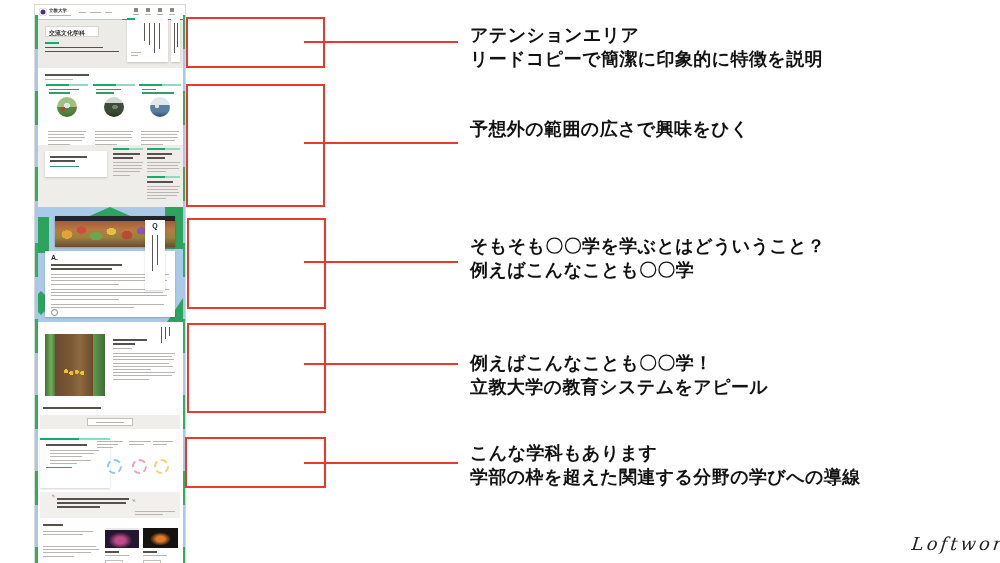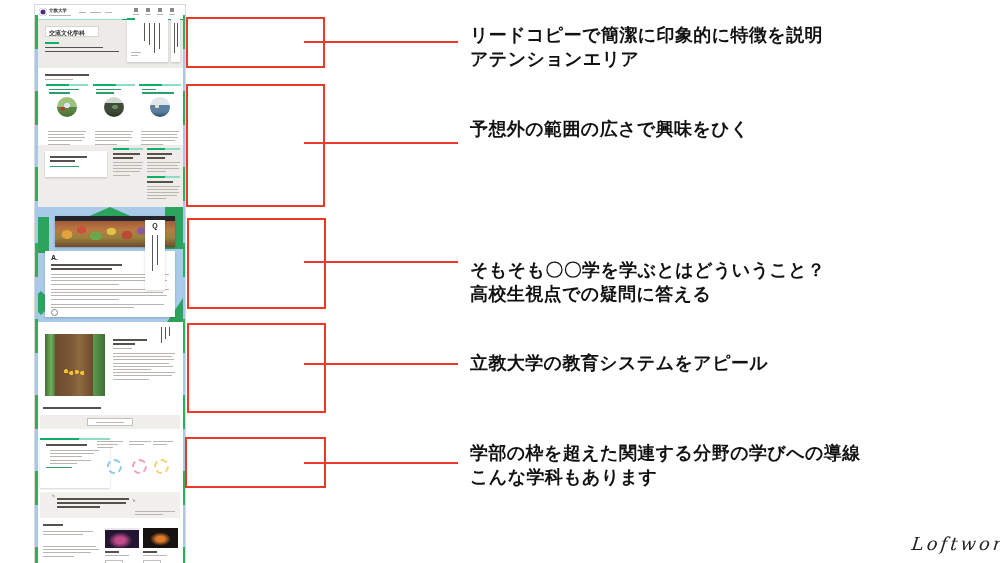--- a/index.html
+++ b/index.html
@@ -390,32 +390,33 @@
   <div class="rbox" style="left:187px;top:323px;width:139px;height:90px;"></div>
   <div class="rbox" style="left:185px;top:437px;width:141px;height:51px;"></div>
 
   <div class="rline" style="left:304px;top:41px;width:154px;"></div>
   <div class="rline" style="left:304px;top:142px;width:154px;"></div>
   <div class="rline" style="left:304px;top:261px;width:154px;"></div>
   <div class="rline" style="left:304px;top:363px;width:154px;"></div>
   <div class="rline" style="left:304px;top:462px;width:154px;"></div>
 
   <div class="ann" style="top:23px;">
+    <div>アテンションエリア</div>
     <div>リードコピーで簡潔に印象的に特徴を説明</div>
-    <div>アテンションエリア</div>
   </div>
   <div class="ann" style="top:117px;">
     <div>予想外の範囲の広さで興味をひく</div>
   </div>
-  <div class="ann" style="top:258px;">
+  <div class="ann" style="top:234px;">
     <div>そもそも〇〇学を学ぶとはどういうこと？</div>
-    <div>高校生視点での疑問に答える</div>
+    <div>例えばこんなことも〇〇学</div>
   </div>
   <div class="ann" style="top:351px;">
+    <div>例えばこんなことも〇〇学！</div>
     <div>立教大学の教育システムをアピール</div>
   </div>
   <div class="ann" style="top:441px;">
+    <div>こんな学科もあります</div>
     <div>学部の枠を超えた関連する分野の学びへの導線</div>
-    <div>こんな学科もあります</div>
   </div>
 
   <div id="loftwork">Loftwork</div>
 </div>
 
 </body></html>

